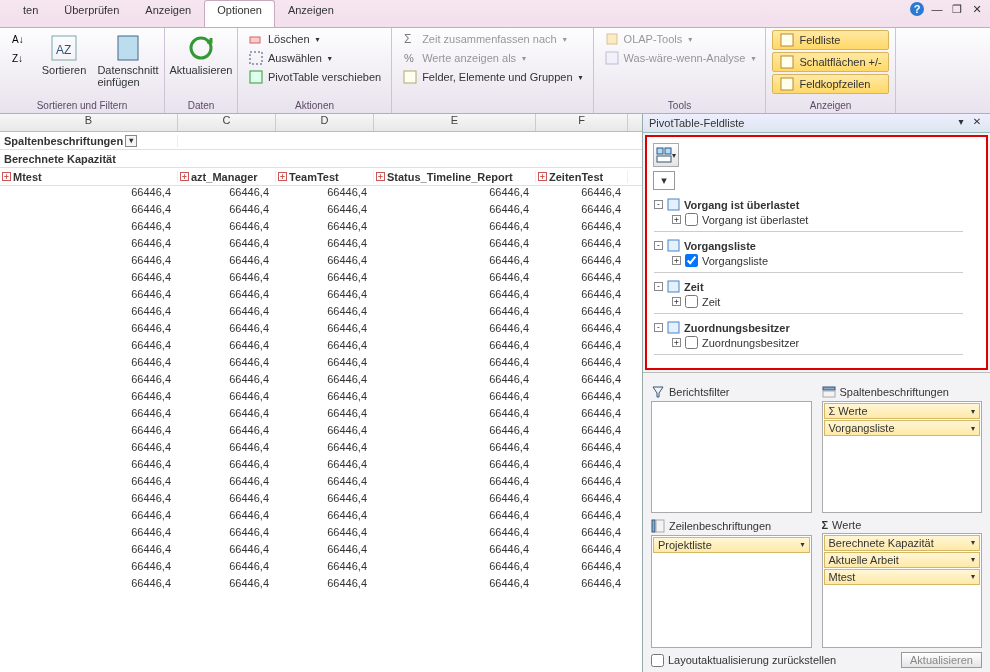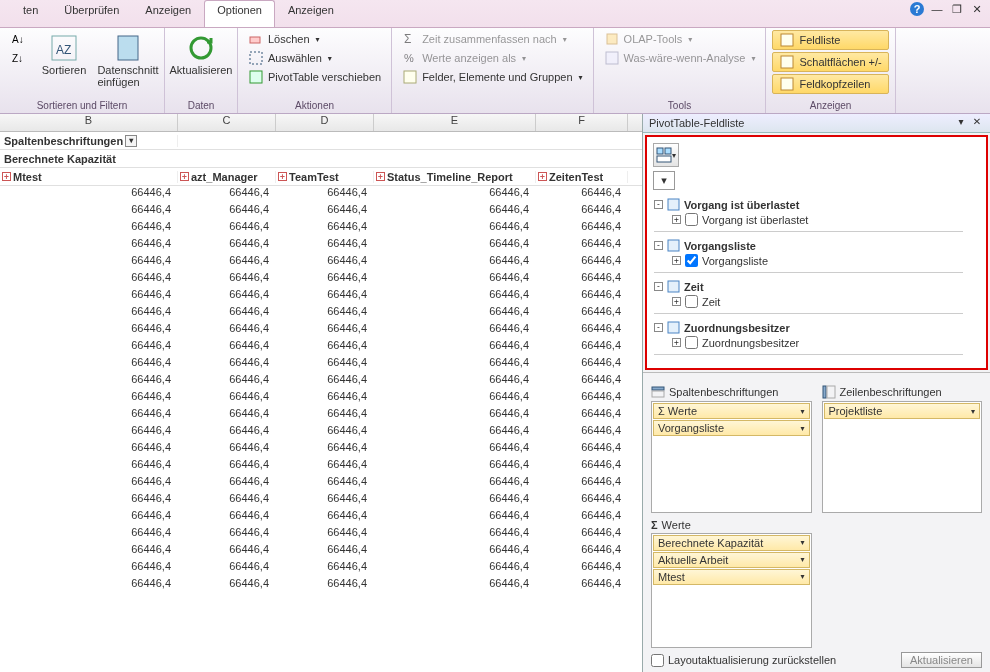--- a/index.html
+++ b/index.html
@@ -533,20 +533,29 @@
             </div>
           </div>
         </div>
     </div>
 
     <div class="areas">
       <div class="areas-grid">
         <div class="areabox">
           <div class="areabox-h">
               <svg width="14" height="14">
+                <path d="M2 2 L12 2 L8 8 L8 12 L6 12 L6 8 Z" fill="none" stroke="#357"></path>
+              </svg>
+              <span>Berichtsfilter</span>
+            </div>
+          <div class="arealist" id="area-rf"></div>
+        </div>
+        <div class="areabox">
+          <div class="areabox-h">
+              <svg width="14" height="14">
                 <rect x="1" y="2" width="12" height="3" fill="#8ac" stroke="#357"></rect>
                 <rect x="1" y="6" width="12" height="6" fill="none" stroke="#aaa"></rect>
               </svg>
               <span>Spaltenbeschriftungen</span>
             </div>
           <div class="arealist" id="area-cl">
               <div class="areaitem">
                 <span>Σ Werte</span>
                 <span style="font-size:8px">▾</span>
               </div>

